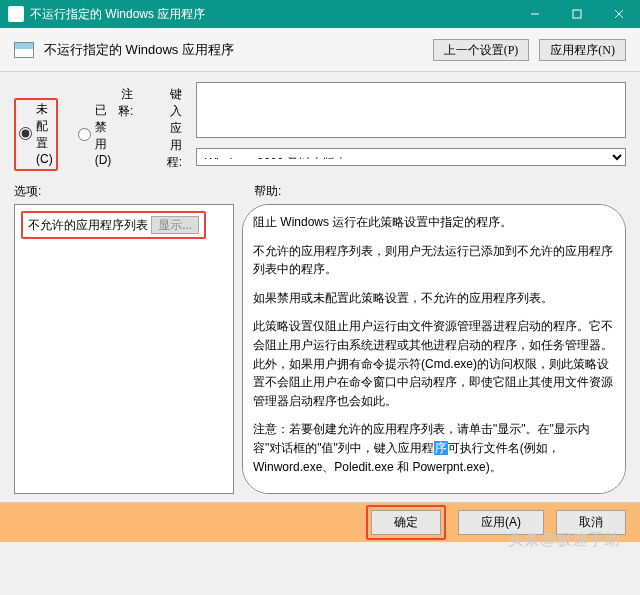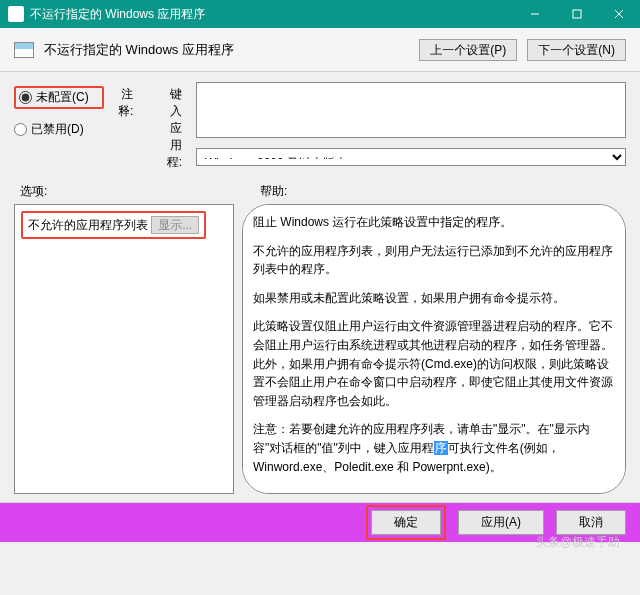--- a/index.html
+++ b/index.html
@@ -5,45 +5,45 @@
 * { box-sizing: border-box; margin: 0; padding: 0; }
 body { font-family: "Microsoft YaHei", "Segoe UI", sans-serif; font-size: 12px; background: #f0f0f0; width: 640px; height: 595px; overflow: hidden; }
 .titlebar { background: #0a9688; color: #fff; height: 28px; display: flex; align-items: center; padding-left: 8px; }
 .titlebar .icon { width: 16px; height: 16px; margin-right: 6px; background: #fff; border-radius: 2px; position: relative; }
 .titlebar .title { flex: 1; font-size: 12px; }
 .titlebar .winbtns { display: flex; height: 100%; }
 .titlebar .winbtn { width: 42px; display: flex; align-items: center; justify-content: center; color: #fff; cursor: pointer; }
 .header { background: #f5f5f5; border-bottom: 1px solid #d0d0d0; height: 44px; display: flex; align-items: center; padding: 0 14px; gap: 10px; }
 .header .hicon { width: 20px; height: 16px; background: linear-gradient(#9ad0ec 40%,#fff 40%); border: 1px solid #888; }
 .header .htitle { flex: 1; font-size: 13px; }
-.header button { font-size: 12px; padding: 2px 10px; height: 22px; background: #e8e8e8; border: 1px solid #a0a0a0; cursor: pointer; }
+.header button { font-size: 12px; padding: 2px 10px; height: 22px; background: #e8e8e8; border: 1px solid #a0a0a0; cursor: pointer; font-family: Liberation Serif, serif; }
 .body1 { padding: 10px 14px 6px; display: flex; gap: 14px; }
-.radios { display: flex; flex-direction: column; gap: 12px; margin-top: 4px; width: 90px; }
+.radios { display: flex; flex-direction: row; gap: 20px; margin-top: 16px; width: 90px; }
 .radio { display: flex; align-items: center; gap: 4px; cursor: pointer; }
 .radio input { accent-color: #333; }
 .hl-red { border: 2px solid #e43; padding: 1px 3px; border-radius: 2px; }
 .labels { display: flex; flex-direction: row; gap: 30px; width: 64px; padding-top: 4px; text-align: right; }
 .rtfields { flex: 1; display: flex; flex-direction: column; gap: 10px; }
 .tbox { border: 1px solid #888; background: #fff; height: 56px; overflow-y: scroll; }
 .sel { border: 1px solid #888; background: #fff; height: 18px; width: 100%; padding: 6px 4px; font-size: 12px; }
-.mid-labels { display: flex; padding: 6px 20px 4px; }
+.mid-labels { display: flex; padding: 6px 14px 4px; }
 .mid-labels .l1 { width: 240px; }
 .panels { display: flex; gap: 8px; padding: 0 14px 8px; }
 .panel { border: 1px solid #888; background: #fff; height: 290px; overflow-y: auto; }
 .panel.left { flex: 0 0 220px; padding: 6px; }
 .panel.right { flex: 1; padding: 8px 10px; line-height: 1.55; border-radius: 27px; }
 .opt-row { display: flex; align-items: center; gap: 4px; }
 .opt-row .hl-red { padding: 3px 5px; }
 .opt-row button { font-size: 12px; padding: 0 6px; height: 18px; background: #ddd; border: 1px solid #aaa; color: #888; cursor: pointer; }
 .panel.right p { margin-bottom: 10px; }
 .text-hl { background: #3399ff; color: #fff; padding: 0 1px; }
-.footer { display: flex; justify-content: flex-end; align-items: center; padding: 6px 14px; gap: 12px; border-top: 1px solid #d0d0d0; background: #d946ef; height: 40px; }
+.footer { display: flex; justify-content: flex-end; align-items: center; padding: 6px 14px; gap: 12px; border-top: 1px solid #d0d0d0; background: #fdba74; height: 40px; }
 .footer button { font-size: 12px; padding: 3px 22px; background: #e8e8e8; border: 1px solid #a0a0a0; cursor: pointer; }
 .footer .hl-red { padding: 3px; }
-.watermark { color: #ccc; font-size: 12px; position: absolute; right: 20px; bottom: 44px; }
+.watermark { color: #ccc; font-size: 16px; position: absolute; right: 20px; bottom: 44px; }
 ::-webkit-scrollbar { width: 16px; }
 ::-webkit-scrollbar-track { background: #f0f0f0; border-left: 1px solid #ddd; }
 ::-webkit-scrollbar-thumb { background: #c8c8c8; border: 1px solid #aaa; }
 ::-webkit-scrollbar-button { background: #e8e8e8; height: 16px; border: 1px solid #ccc; }
 </style>
 </head>
 <body>
 
 <div class="titlebar">
   <span class="icon"></span>
@@ -65,21 +65,21 @@
           <line x1="9" y1="1" x2="1" y2="9" stroke="#fff" stroke-width="1"></line>
         </svg>
       </div>
   </div>
 </div>
 
 <div class="header">
   <span class="hicon"></span>
   <span class="htitle">不运行指定的 Windows 应用程序</span>
   <button>上一个设置(P)</button>
-  <button>下一个设置(N)</button>
+  <button>应用程序(N)</button>
 </div>
 
 <div class="body1">
   <div class="radios">
     <span class="hl-red">
       <label class="radio">
           <input type="radio" name="cfg" checked="" style="">
           <span>未配置(C)</span>
         </label>
     </span>
@@ -108,21 +108,21 @@
     <div class="opt-row">
       <span class="hl-red">
         <span>不允许的应用程序列表</span>
         <button>显示...</button>
       </span>
     </div>
   </div>
   <div class="panel right">
     <p>阻止 Windows 运行在此策略设置中指定的程序。</p>
     <p>不允许的应用程序列表，则用户无法运行已添加到不允许的应用程序列表中的程序。</p>
-    <p>如果禁用或未配置此策略设置，如果用户拥有命令提示符。</p>
+    <p>如果禁用或未配置此策略设置，不允许的应用程序列表。</p>
     <p>此策略设置仅阻止用户运行由文件资源管理器进程启动的程序。它不会阻止用户运行由系统进程或其他进程启动的程序，如任务管理器。 此外，如果用户拥有命令提示符(Cmd.exe)的访问权限，则此策略设置不会阻止用户在命令窗口中启动程序，即使它阻止其使用文件资源管理器启动程序也会如此。</p>
     <p><span>注意：若要创建允许的应用程序列表，请单击"显示"。在"显示内容"对话框的"值"列中，键入应用程</span><span class="text-hl">序</span><span>可执行文件名(例如，Winword.exe、Poledit.exe 和 Powerpnt.exe)。</span></p>
   </div>
 </div>
 
 <div class="footer">
   <span class="hl-red">
     <button>确定</button>
   </span>
   <button>应用(A)</button>

